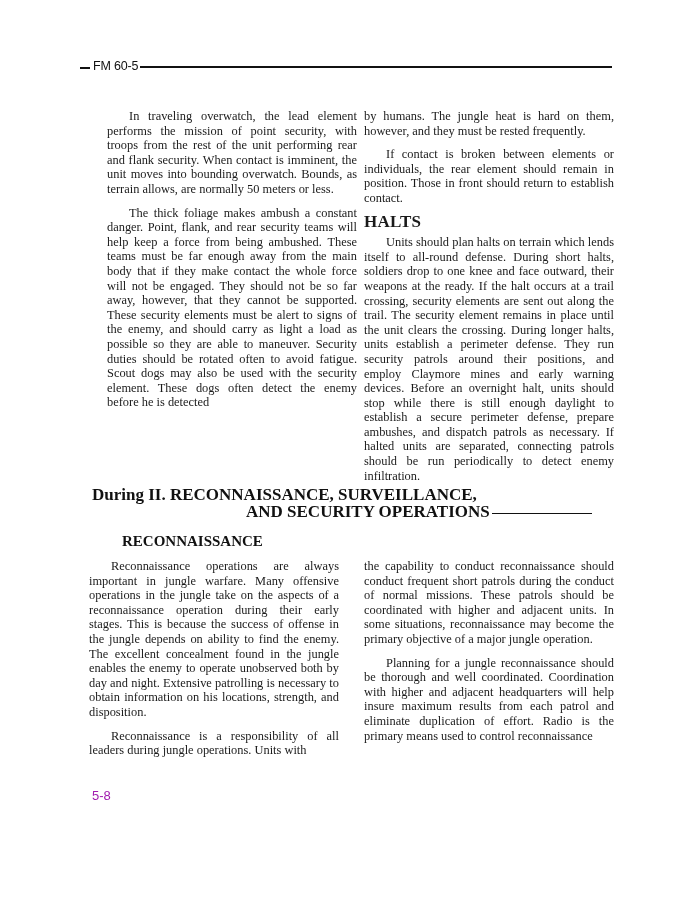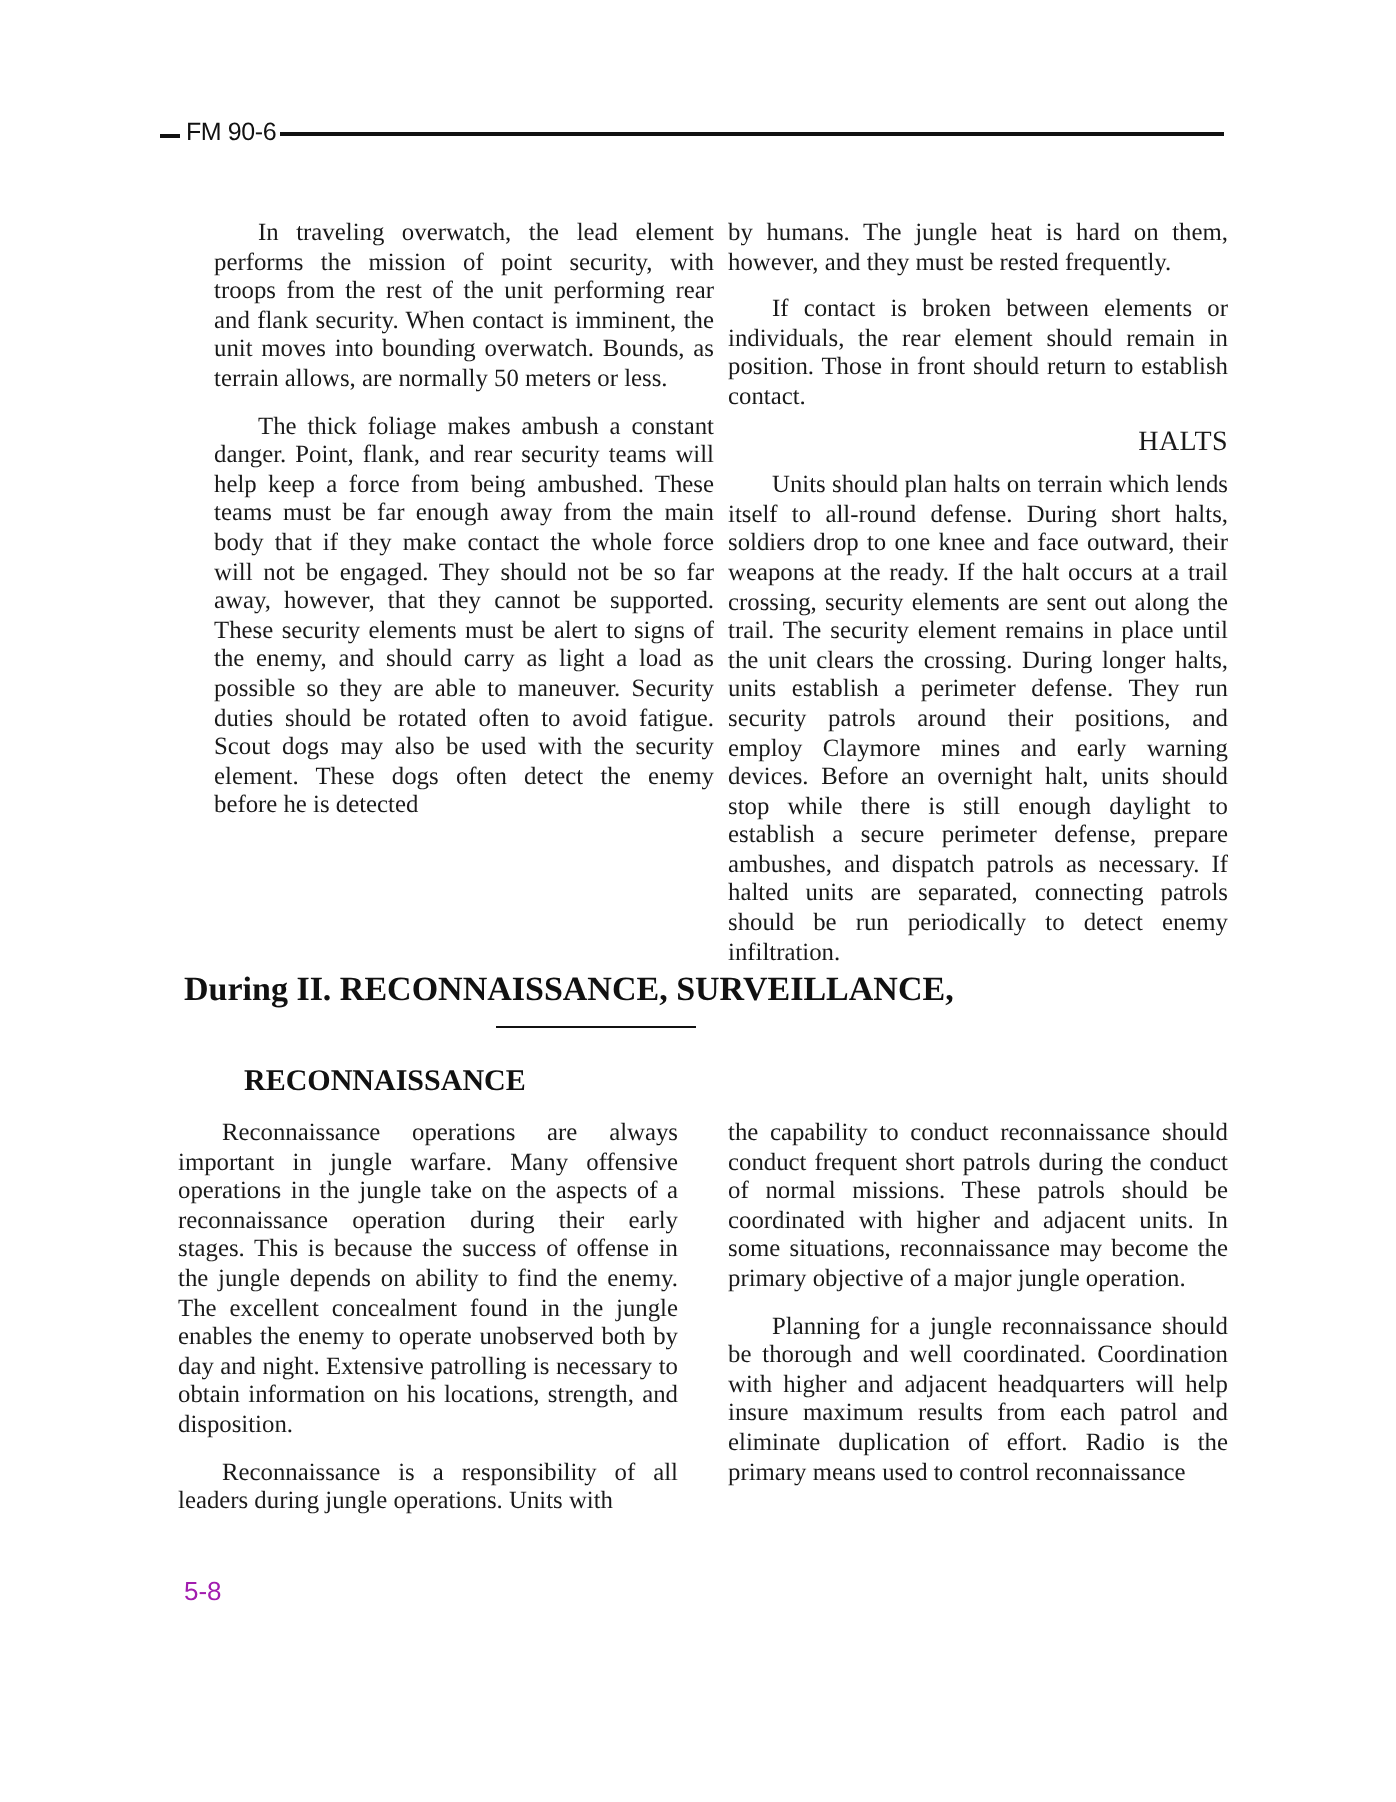--- a/index.html
+++ b/index.html
@@ -5,59 +5,59 @@
   html, body { margin: 0; padding: 0; background: #ffffff; }
   body { width: 698px; height: 901px; position: relative; overflow: hidden; color: #1a1a1a; }
   .header { position: absolute; left: 80px; top: 58px; width: 532px; height: 16px; }
   .header .lead-rule { position: absolute; left: 0; top: 9px; width: 10px; height: 1.5px; background: #111; }
   .header .title { position: absolute; left: 13px; top: 1px; font-family: "Liberation Sans", sans-serif; font-size: 12.5px; color: #111; letter-spacing: -0.2px; }
   .header .main-rule { position: absolute; left: 60px; right: 0; top: 8px; height: 2px; background: #111; }
 
   .col { position: absolute; width: 250px; font-family: "Liberation Serif", "DejaVu Serif", serif; font-size: 12.4px; line-height: 14.6px; text-align: justify; }
   .col p { margin: 0 0 9px 0; text-indent: 22px; }
   .col p.cont { text-indent: 0; }
-  .col h3 { margin: 0 0 6px 0; text-align: right; font-size: 14px; font-weight: normal; letter-spacing: 0.2px; }
+  .col h3 { margin: 0 0 6px 0; text-align: left; font-size: 17px; font-weight: bold; letter-spacing: 0.2px; }
 
   #col1 { left: 107px; top: 109px; }
   #col2 { left: 364px; top: 109px; }
   #col3 { left: 89px; top: 559px; }
   #col4 { left: 364px; top: 559px; }
 
   .section-head { position: absolute; left: 92px; top: 486px; width: 518px; font-family: "Liberation Serif", "DejaVu Serif", serif; font-weight: bold; font-size: 17px; line-height: 17px; color: #111; }
   .section-head .line1 { display: block; }
   .section-head .line2 { display: block; padding-left: 154px; }
   .section-head .rule { display: inline-block; width: 100px; height: 1.5px; background: #111; vertical-align: 3px; margin-left: 2px; }
   .sub-head { position: absolute; left: 122px; top: 533px; font-family: "Liberation Serif", "DejaVu Serif", serif; font-weight: bold; font-size: 15px; color: #111; }
 
   .page-num { position: absolute; left: 92px; top: 788px; font-family: "Liberation Sans", sans-serif; font-size: 13px; color: #a21caf; }
 </style>
 </head>
 <body>
 
 <div class="header">
   <div class="lead-rule"></div>
-  <span class="title">FM 90-6</span>
+  <span class="title">FM 60-5</span>
   <div class="main-rule"></div>
 </div>
 
 <div class="col" id="col1">
   <p>In traveling overwatch, the lead element performs the mission of point security, with troops from the rest of the unit performing rear and flank security. When contact is imminent, the unit moves into bounding overwatch. Bounds, as terrain allows, are normally 50 meters or less.</p>
   <p>The thick foliage makes ambush a constant danger. Point, flank, and rear security teams will help keep a force from being ambushed. These teams must be far enough away from the main body that if they make contact the whole force will not be engaged. They should not be so far away, however, that they cannot be supported. These security elements must be alert to signs of the enemy, and should carry as light a load as possible so they are able to maneuver. Security duties should be rotated often to avoid fatigue. Scout dogs may also be used with the security element. These dogs often detect the enemy before he is detected</p>
 </div>
 
 <div class="col" id="col2">
   <p class="cont">by humans. The jungle heat is hard on them, however, and they must be rested frequently.</p>
   <p>If contact is broken between elements or individuals, the rear element should remain in position. Those in front should return to establish contact.</p>
   <h3>HALTS</h3>
   <p>Units should plan halts on terrain which lends itself to all-round defense. During short halts, soldiers drop to one knee and face outward, their weapons at the ready. If the halt occurs at a trail crossing, security elements are sent out along the trail. The security element remains in place until the unit clears the crossing. During longer halts, units establish a perimeter defense. They run security patrols around their positions, and employ Claymore mines and early warning devices. Before an overnight halt, units should stop while there is still enough daylight to establish a secure perimeter defense, prepare ambushes, and dispatch patrols as necessary. If halted units are separated, connecting patrols should be run periodically to detect enemy infiltration.</p>
 </div>
 
 <div class="section-head">
   <span class="line1">During II. RECONNAISSANCE, SURVEILLANCE,</span>
-  <span class="line2"><span class="rule"></span></span>
+  <span class="line2"><span>AND SECURITY OPERATIONS</span><span class="rule"></span></span>
 </div>
 
 <div class="sub-head">RECONNAISSANCE</div>
 
 <div class="col" id="col3">
   <p>Reconnaissance operations are always important in jungle warfare. Many offensive operations in the jungle take on the aspects of a reconnaissance operation during their early stages. This is because the success of offense in the jungle depends on ability to find the enemy. The excellent concealment found in the jungle enables the enemy to operate unobserved both by day and night. Extensive patrolling is necessary to obtain information on his locations, strength, and disposition.</p>
   <p>Reconnaissance is a responsibility of all leaders during jungle operations. Units with</p>
 </div>
 
 <div class="col" id="col4">

